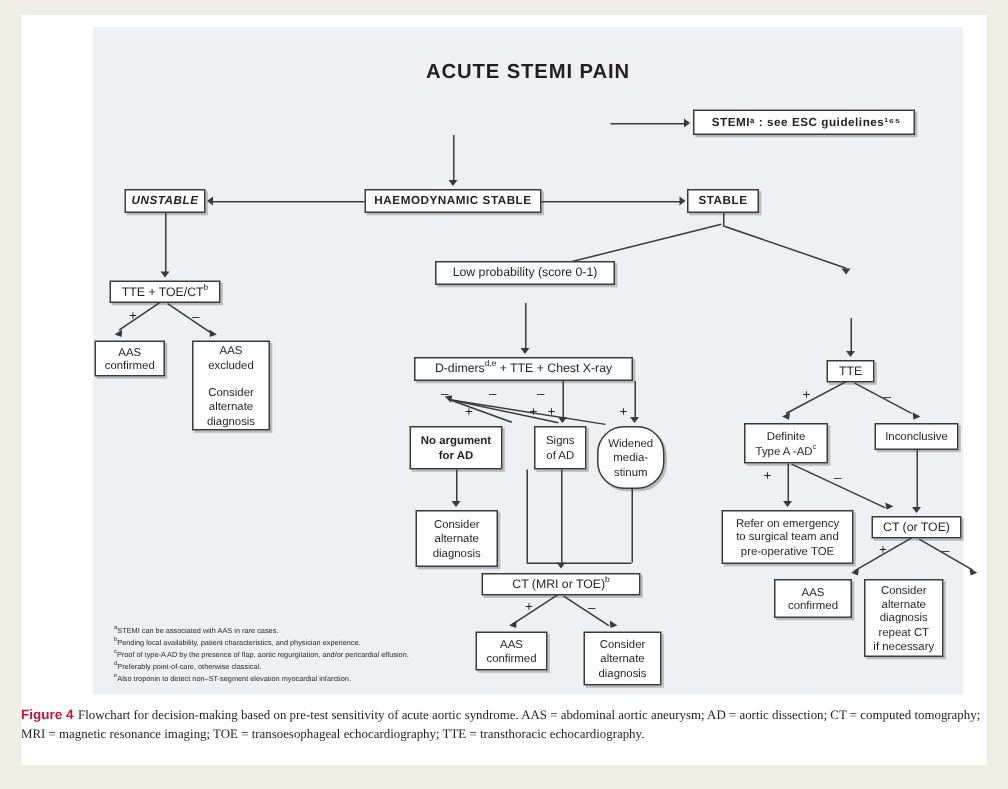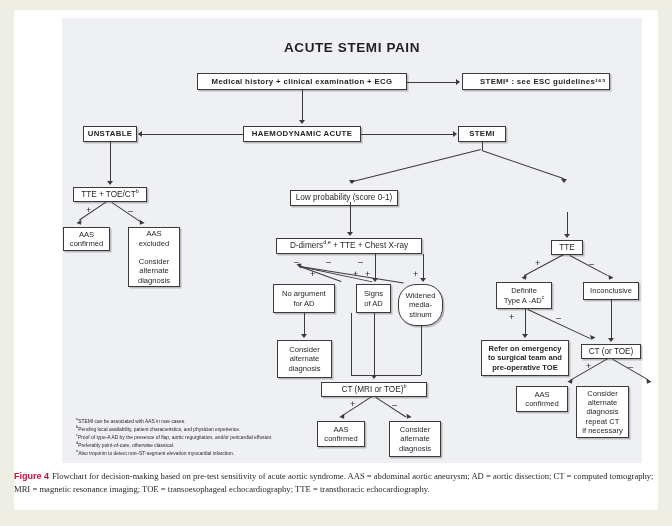--- a/index.html
+++ b/index.html
@@ -97,44 +97,41 @@
 </head>
 <body>
 
 <div class="page">
   <div class="card">
 
     <div class="figure-panel">
 
       <div class="chart-title">ACUTE STEMI PAIN</div>
 
-      <div class="box bold" style="left:135px;top:55px;width:210px;height:17px;">
-        <span>Medical history + clinical examination + ECG</span>
-      </div>
 
       <div class="ln h" style="left:345px;top:63.5px;width:50px;"></div>
       <div class="arrow-lr right" style="left:394px;top:60.5px;"></div>
 
       <div class="box bold" style="left:400px;top:55px;width:148px;height:17px;justify-content:flex-start;padding-left:6px;">
-        <span style="text-align:right;">STEMIᵃ : see ESC guidelines¹⁶⁵</span>
+        <span style="text-align:center;">STEMIᵃ : see ESC guidelines¹⁶⁵</span>
       </div>
 
       <div class="ln v" style="left:239.5px;top:72px;height:32px;"></div>
       <div class="arrow down" style="left:236.5px;top:102px;"></div>
 
       <div class="box bold" style="left:181px;top:108px;width:118px;height:16px;">
-        <span>HAEMODYNAMIC ACUTE</span>
-      </div>
-
-      <div class="box bold" style="left:21px;top:108px;width:54px;height:16px;">
+        <span>HAEMODYNAMIC STABLE</span>
+      </div>
+
+      <div class="box bold" style="left:21px;top:108px;width:54px;height:16px;font-style:italic;">
         <span>UNSTABLE</span>
       </div>
 
       <div class="box bold" style="left:396px;top:108px;width:48px;height:16px;">
-        <span>STEMI</span>
+        <span>STABLE</span>
       </div>
 
       <div class="ln h" style="left:80px;top:115.5px;width:101px;"></div>
       <div class="arrow-lr left" style="left:76px;top:112.5px;"></div>
 
       <div class="ln h" style="left:299px;top:115.5px;width:93px;"></div>
       <div class="arrow-lr right" style="left:391px;top:112.5px;"></div>
 
       <div class="ln v" style="left:48px;top:124px;height:41px;"></div>
       <div class="arrow down" style="left:45px;top:163px;"></div>
@@ -160,21 +157,21 @@
         <span>AAS<br>excluded<br><br>Consider<br>alternate<br>diagnosis</span>
       </div>
 
       <div class="ln v" style="left:419.5px;top:124px;height:8px;"></div>
       <div class="diag" style="left:419px;top:132px;width:135px;transform:rotate(166deg);"></div>
       <div class="arrow down" style="left:287px;top:162px;"></div>
 
       <div class="diag" style="left:420px;top:132px;width:87px;transform:rotate(19deg);"></div>
       <div class="arrow down" style="left:499px;top:161px;"></div>
 
-      <div class="box plain" style="left:228px;top:172px;width:108px;height:16px;justify-content:flex-end;">
+      <div class="box plain" style="left:228px;top:156px;width:120px;height:16px;justify-content:flex-end;">
         <span>Low probability (score 0-1)</span>
       </div>
 
       <div class="ln v" style="left:287.5px;top:184px;height:32px;"></div>
       <div class="arrow down" style="left:284.5px;top:214px;"></div>
 
       <div class="box plain" style="left:214px;top:220px;width:146px;height:16px;">
         <span>D-dimers<sup>d,e</sup> + TTE + Chest X-ray</span>
       </div>
 
@@ -189,21 +186,21 @@
       <div class="diag" style="left:238px;top:248px;width:44px;transform:rotate(20deg);"></div>
       <div class="diag" style="left:238px;top:248px;width:74px;transform:rotate(12deg);"></div>
       <div class="diag" style="left:238px;top:248px;width:105px;transform:rotate(9deg);"></div>
       <div class="arrow down" style="left:235px;top:245px;transform:rotate(-135deg);"></div>
 
       <div class="ln v" style="left:312.5px;top:236px;height:26px;"></div>
       <div class="arrow down" style="left:309.5px;top:260px;"></div>
       <div class="ln v" style="left:360.5px;top:236px;height:26px;"></div>
       <div class="arrow down" style="left:357.5px;top:260px;"></div>
 
-      <div class="box small" style="left:211px;top:266px;width:62px;height:29px;">
+      <div class="box small" style="left:211px;top:266px;width:62px;height:29px;font-weight:bold;">
         <span>No argument<br>for AD</span>
       </div>
 
       <div class="box small" style="left:294px;top:266px;width:35px;height:29px;">
         <span>Signs<br>of AD</span>
       </div>
 
       <div class="box small" style="left:336px;top:266px;width:45px;height:42px;border-radius:18px;">
         <span>Widened<br>media-<br>stinum</span>
       </div>
@@ -270,21 +267,21 @@
 
       <div class="sign" style="left:447px;top:295px;">+</div>
       <div class="sign" style="left:494px;top:296px;">–</div>
 
       <div class="ln v" style="left:462.5px;top:291px;height:27px;"></div>
       <div class="arrow down" style="left:459.5px;top:316px;"></div>
 
       <div class="diag" style="left:466px;top:291px;width:69px;transform:rotate(25deg);"></div>
       <div class="arrow down" style="left:527px;top:318px;transform:rotate(25deg);"></div>
 
-      <div class="box small" style="left:419px;top:322px;width:88px;height:36px;font-weight:bold;">
+      <div class="box small" style="left:419px;top:322px;width:88px;height:36px;">
         <span>Refer on emergency<br>to surgical team and<br>pre-operative TOE</span>
       </div>
 
       <div class="ln v" style="left:548.5px;top:282px;height:40px;"></div>
       <div class="arrow down" style="left:545.5px;top:320px;"></div>
 
       <div class="box plain" style="left:519px;top:326px;width:60px;height:15px;">
         <span>CT (or TOE)</span>
       </div>
 

